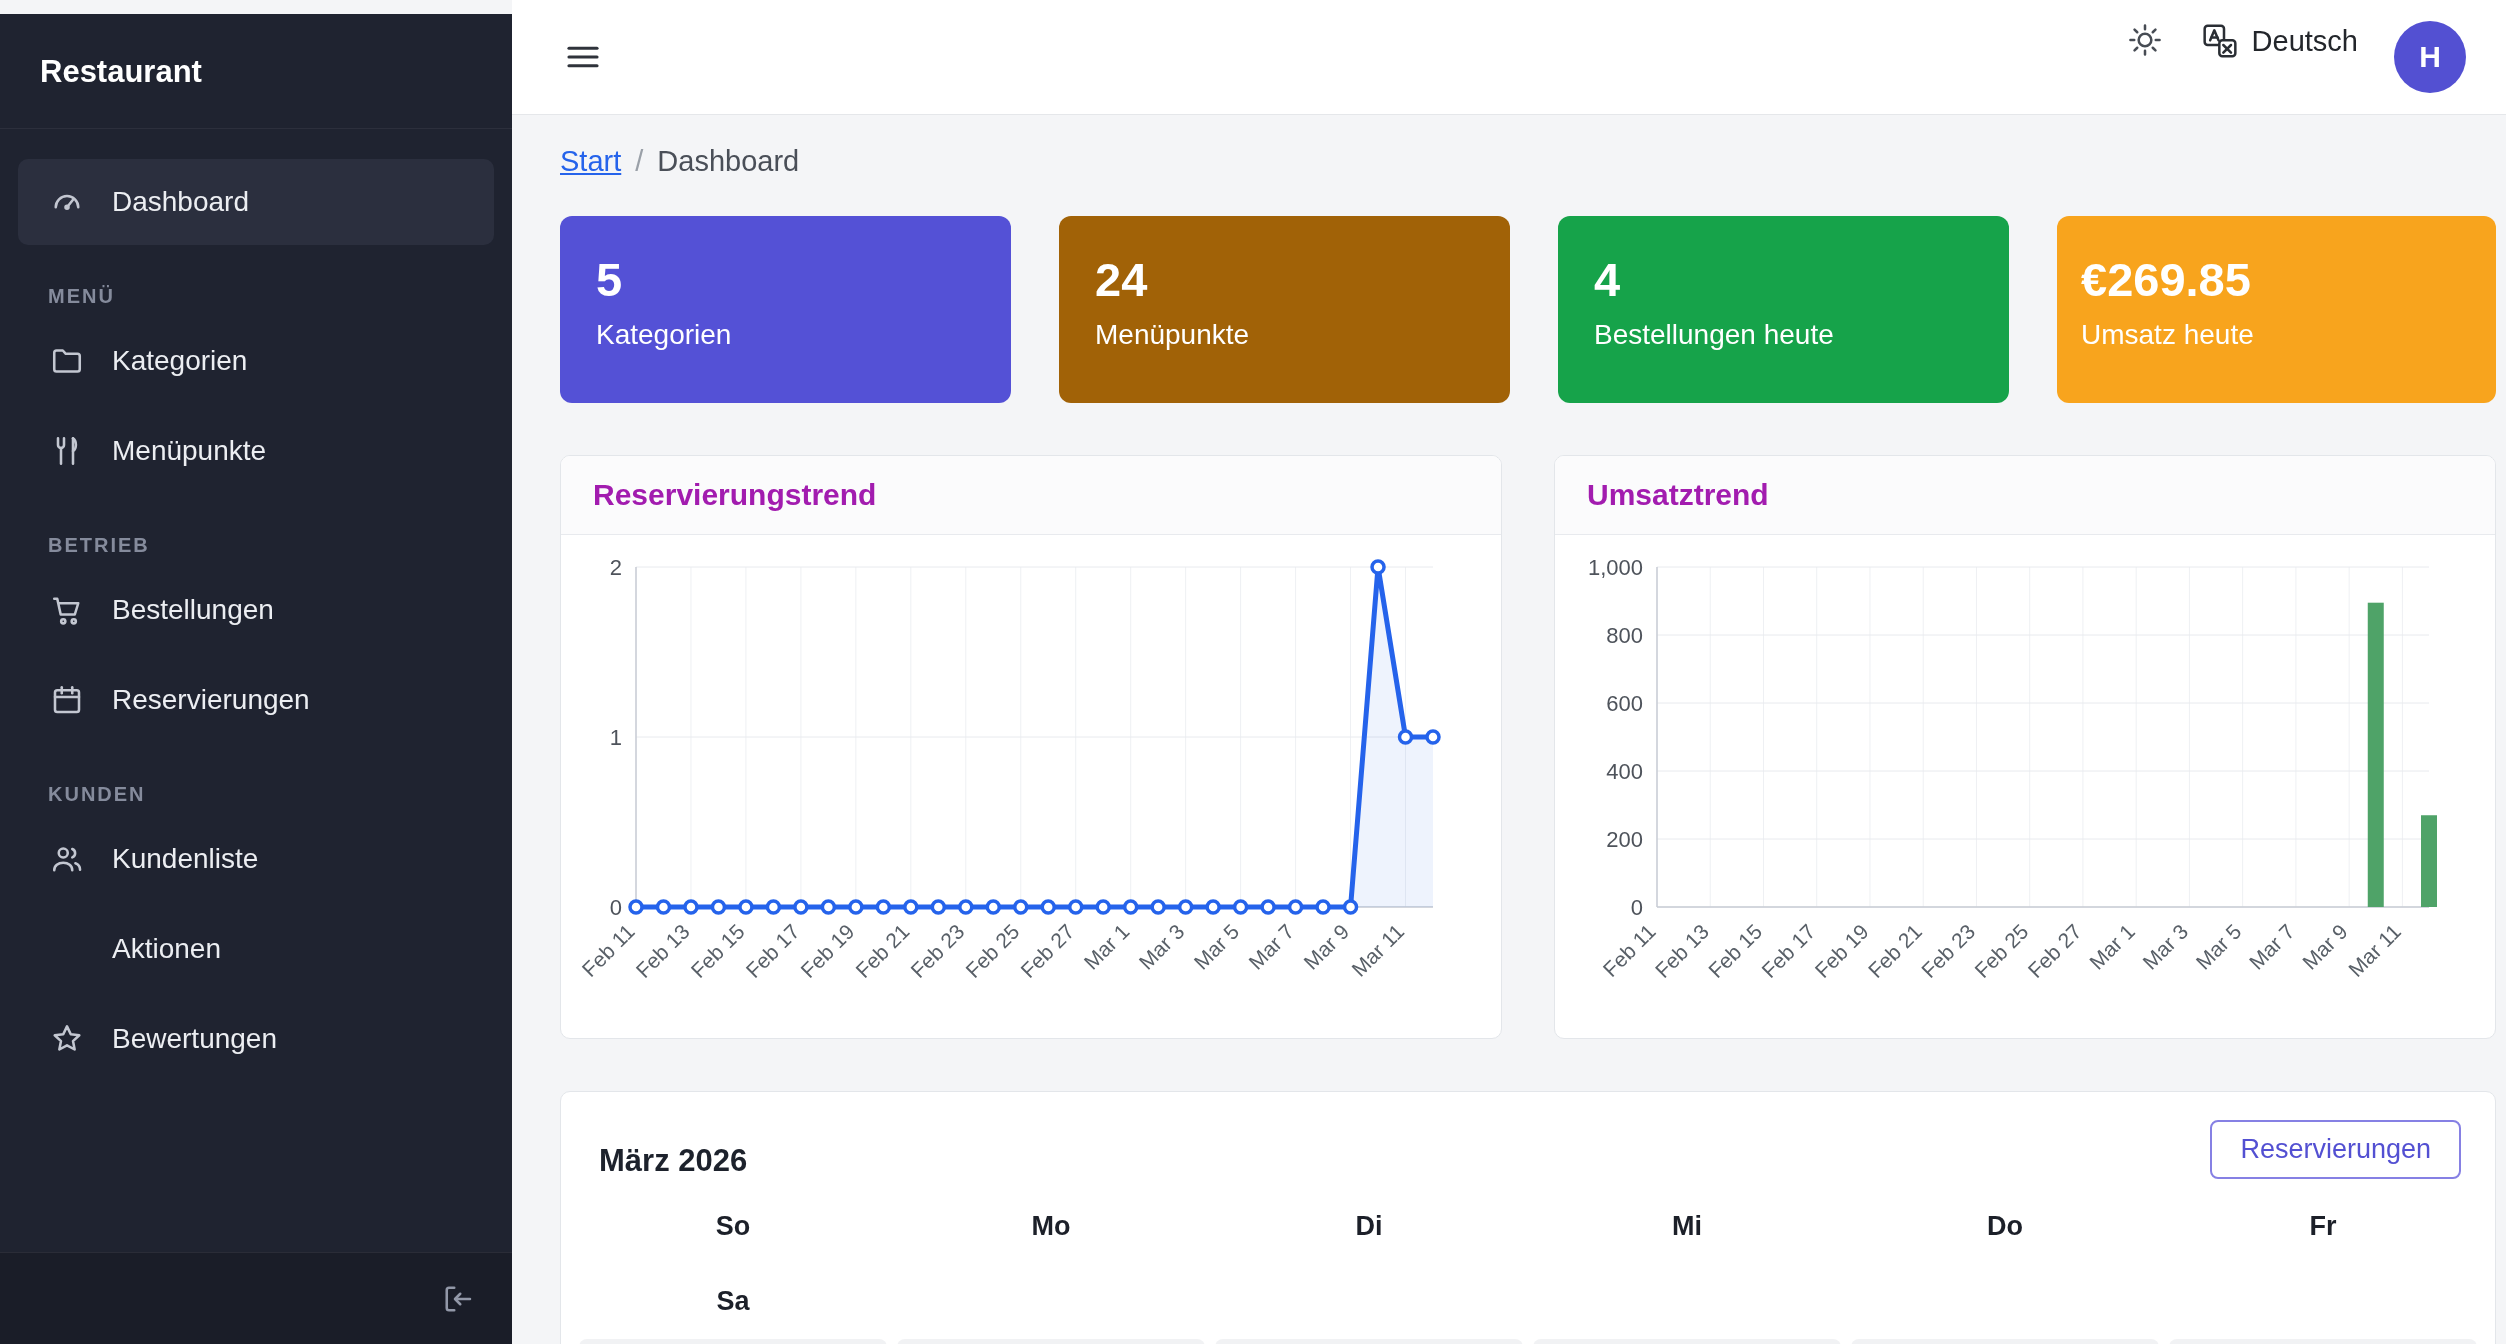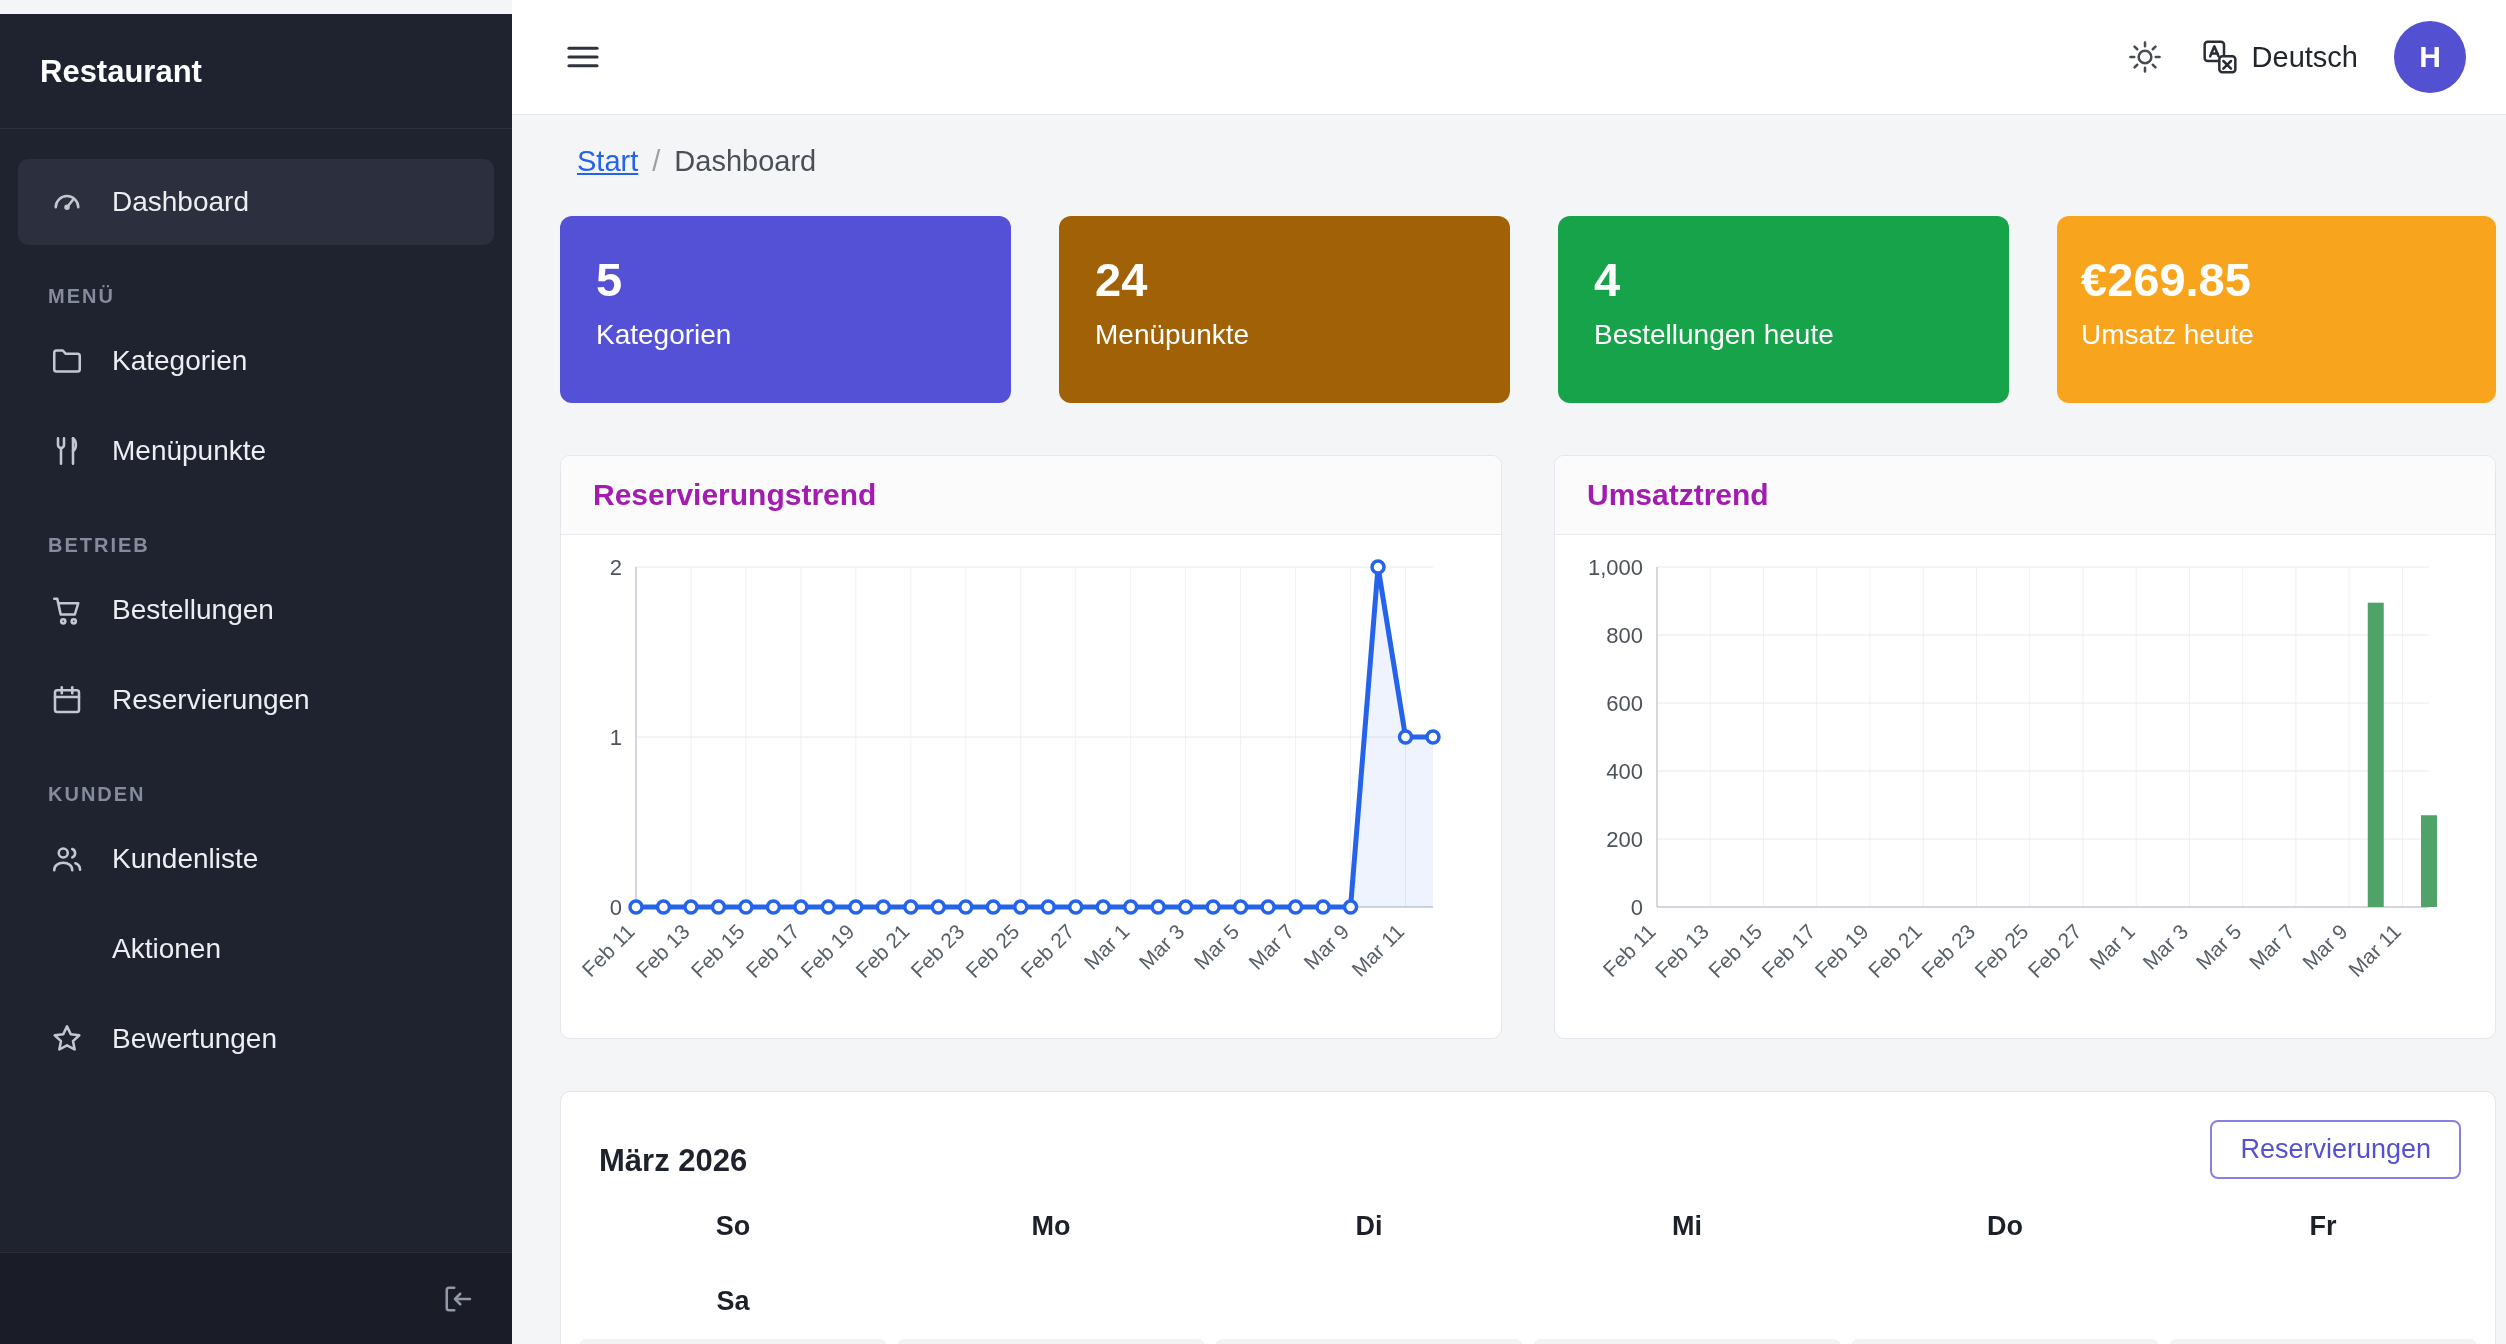--- a/index.html
+++ b/index.html
@@ -17,31 +17,31 @@
   .side-section { margin:40px 48px 10px; font-size:20px; font-weight:700; letter-spacing:2px; color:#858b9c; text-transform:uppercase; }
   .side-footer { height:92px; border-top:1px solid rgba(255,255,255,0.07); background:rgba(0,0,0,0.16); display:flex; align-items:center; justify-content:flex-end; padding-right:36px; }
   .collapse-btn { color:#9298a8; cursor:pointer; display:inline-flex; }
   .collapse-btn svg { width:36px; height:36px; }
 
   
   .main { flex:1; min-width:0; display:flex; flex-direction:column; }
   .topbar { height:115px; flex-shrink:0; background:#fff; border-bottom:1px solid #e5e7ea; display:flex; align-items:center; justify-content:space-between; padding:0 40px 0 50px; }
   .hamburger { color:#2f333b; cursor:pointer; display:inline-flex; }
   .hamburger svg { width:42px; height:42px; }
-  .top-right { display:flex; align-items:center; gap:36px; }
+  .top-right { display:flex; align-items:flex-start; gap:36px; }
   .icon-btn { color:#474c54; cursor:pointer; display:inline-flex; }
   .icon-btn svg { width:38px; height:38px; }
   .lang { display:flex; align-items:center; gap:12px; font-size:29px; color:#23262b; cursor:pointer; }
   .lang svg { width:40px; height:40px; color:#2a2e34; }
   .avatar { width:72px; height:72px; border-radius:50%; background:var(--accent,#5350d2); color:#fff; font-size:30px; font-weight:600; display:flex; align-items:center; justify-content:center; cursor:pointer; }
 
   .content { flex:1; overflow:hidden; padding:30px 10px 0 48px; }
 
   .breadcrumb { font-size:29px; display:flex; align-items:center; }
-  .breadcrumb a { color:#2563eb; text-decoration:underline; cursor:pointer;margin-left:17px; }
+  .breadcrumb a { color:#2563eb; text-decoration:underline; cursor:pointer; }
   .breadcrumb .sep { color:#9aa0a8; margin:0 14px; }
   .breadcrumb .cur { color:#4a4f58; }
 
   
   .stats { display:flex; gap:48px; margin-top:38px; }
   .stat { flex:1; height:187px; border-radius:12px; padding:28px 36px; color:#fff; }
   .stat-value { font-size:47px; font-weight:700; margin-top:8px; }
   .stat-label { font-size:28px; margin-top:12px; }
 
   

